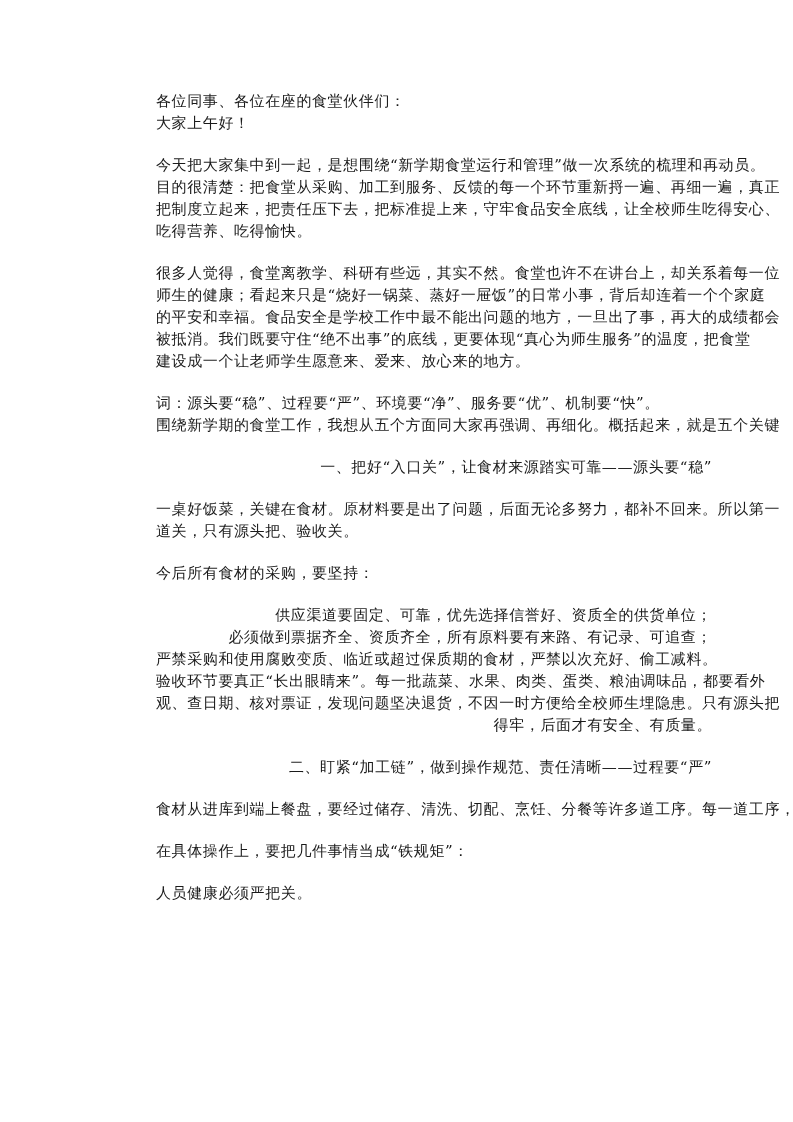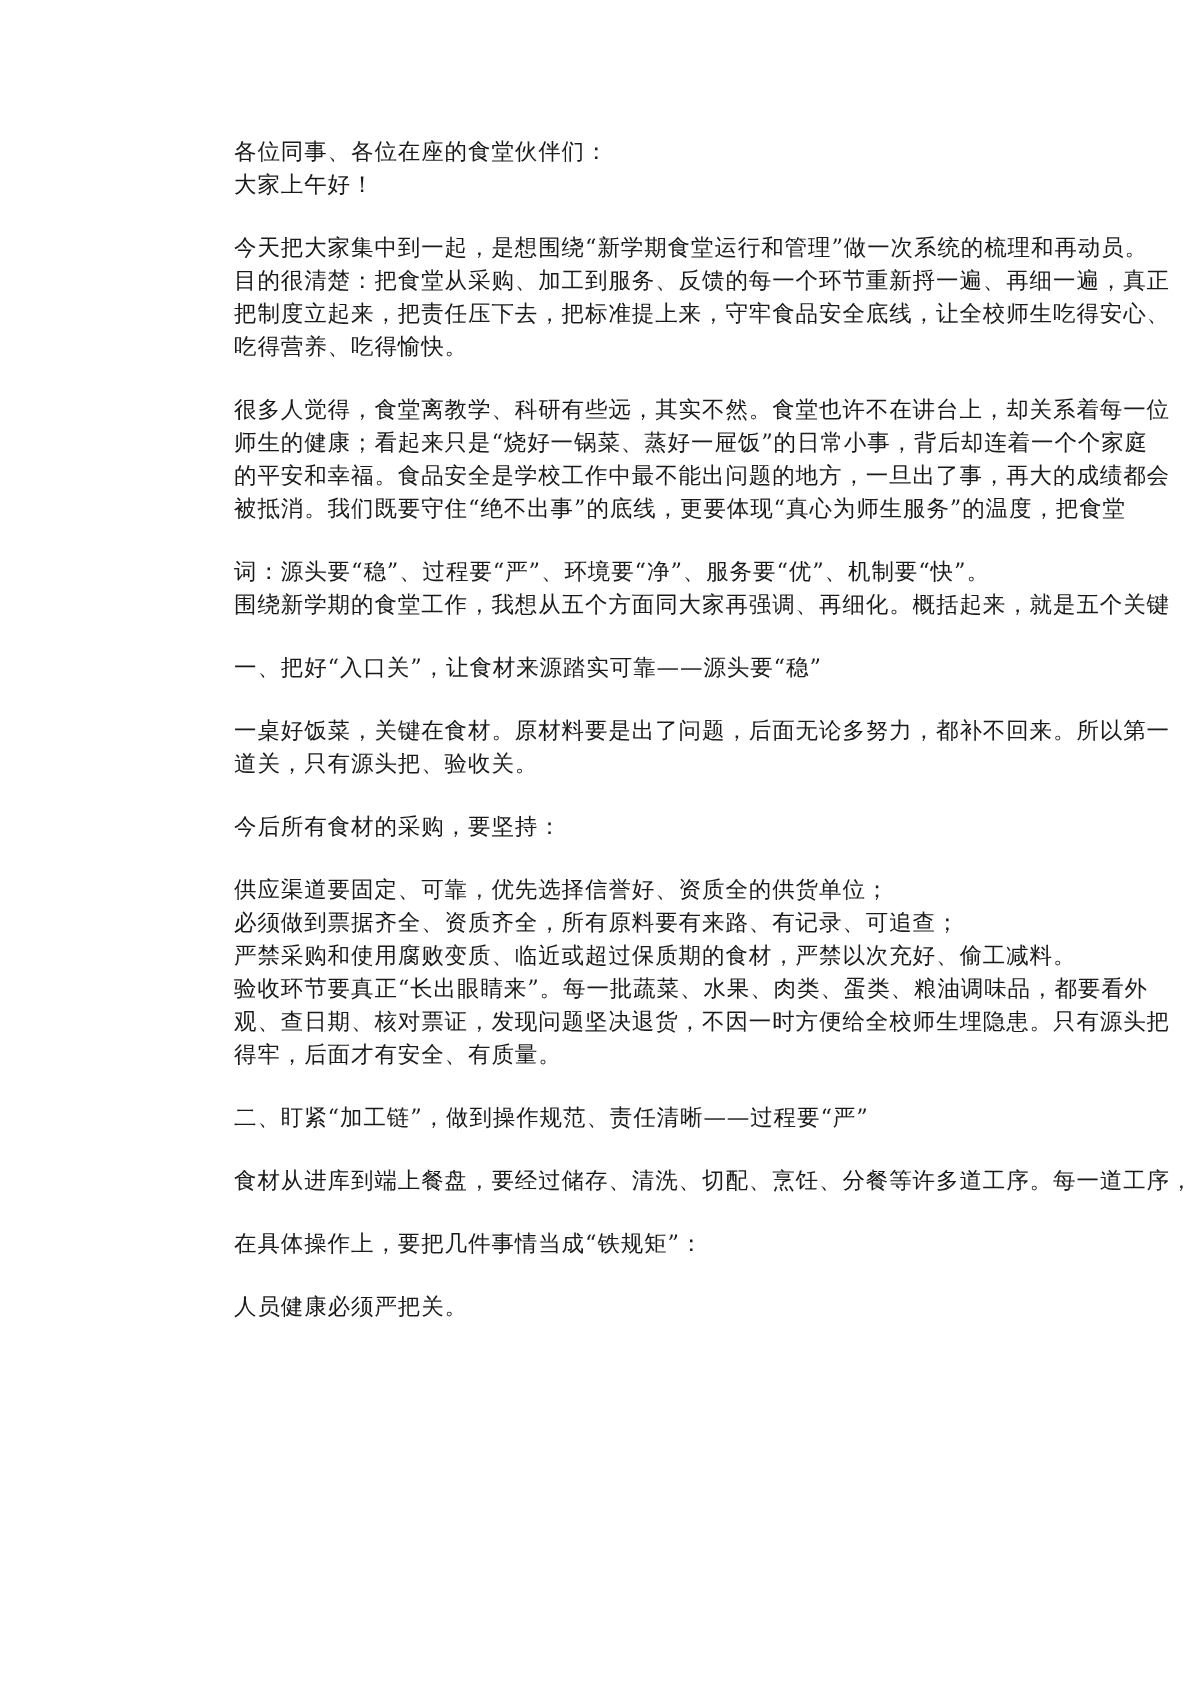--- a/index.html
+++ b/index.html
@@ -36,27 +36,29 @@
     }
     .list {
       margin: 0 0 20px 0;
       font-size: 15px;
       line-height: 22px;
       letter-spacing: 0.6px;
     }
     .list .line {
       display: block;
       white-space: nowrap;
+      text-align: right;
     }
     .heading {
       margin: 0 0 20px 0;
       font-size: 15px;
       line-height: 22px;
       letter-spacing: 0.6px;
       font-weight: normal;
+      text-align: right;
     }
   </style>
 </head>
 <body>
 
 <div class="page">
 
   <div class="para">
     <span class="line">各位同事、各位在座的食堂伙伴们：</span>
     <span class="line">大家上午好！</span>
@@ -68,20 +70,21 @@
     <span class="line">把制度立起来，把责任压下去，把标准提上来，守牢食品安全底线，让全校师生吃得安心、</span>
     <span class="line">吃得营养、吃得愉快。</span>
   </div>
 
 
   <div class="para">
     <span class="line">很多人觉得，食堂离教学、科研有些远，其实不然。食堂也许不在讲台上，却关系着每一位</span>
     <span class="line">师生的健康；看起来只是“烧好一锅菜、蒸好一屉饭”的日常小事，背后却连着一个个家庭</span>
     <span class="line">的平安和幸福。食品安全是学校工作中最不能出问题的地方，一旦出了事，再大的成绩都会</span>
     <span class="line">被抵消。我们既要守住“绝不出事”的底线，更要体现“真心为师生服务”的温度，把食堂</span>
+    <span class="line">建设成一个让老师学生愿意来、爱来、放心来的地方。</span>
   </div>
 
   <div class="para">
     <span class="line">词：源头要“稳”、过程要“严”、环境要“净”、服务要“优”、机制要“快”。</span>
     <span class="line">围绕新学期的食堂工作，我想从五个方面同大家再强调、再细化。概括起来，就是五个关键</span>
   </div>
 
   <div class="heading">一、把好“入口关”，让食材来源踏实可靠——源头要“稳”</div>
 
   <div class="para">

